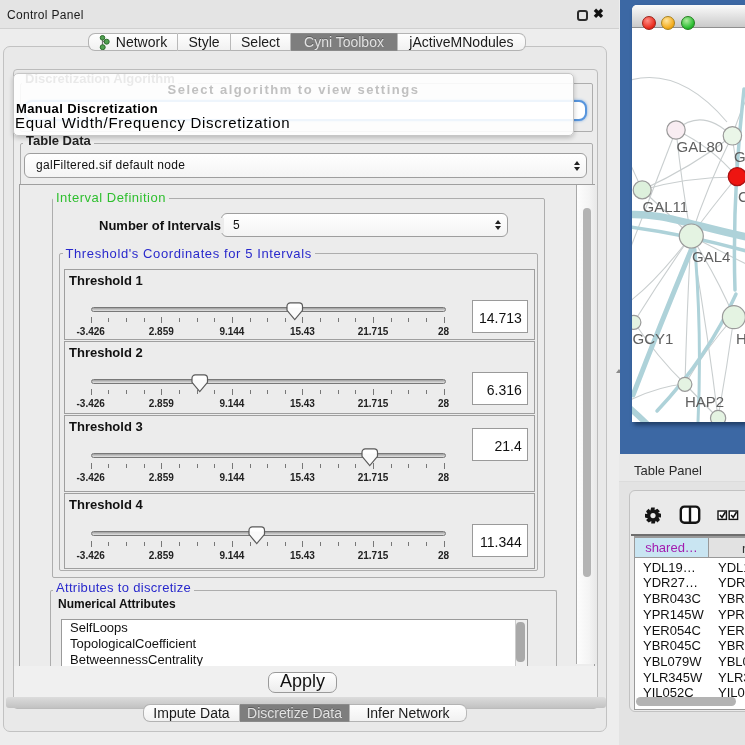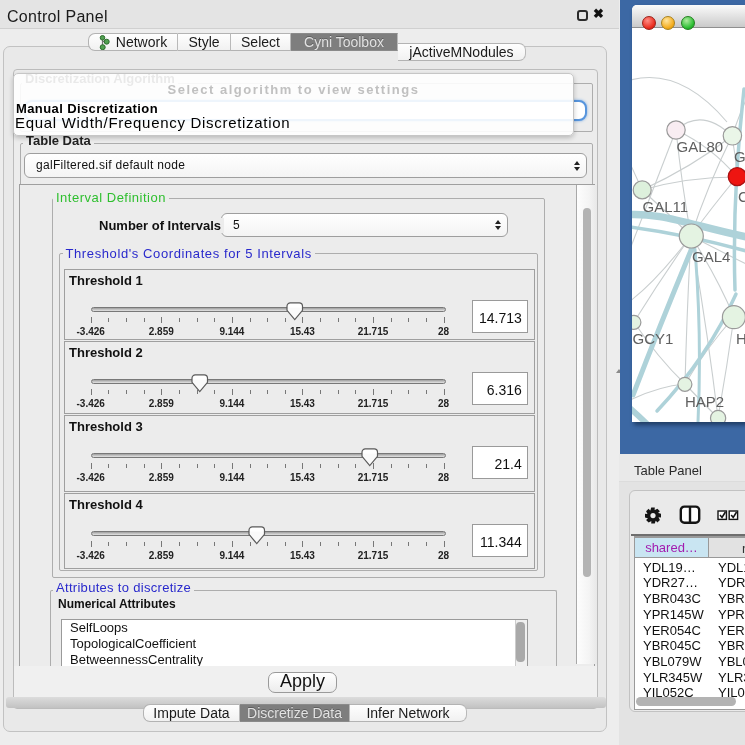--- a/index.html
+++ b/index.html
@@ -1,21 +1,21 @@
 <!DOCTYPE html>
 <html><head>
 <meta charset="utf-8">
 <style>
 html,body{margin:0;padding:0;}
 body{width:745px;height:745px;overflow:hidden;background:#ededed;font-family:"Liberation Sans",sans-serif;}
 #root{position:relative;width:745px;height:745px;overflow:hidden;}
 .abs{position:absolute;}
 
 #titlebar{left:0;top:0;width:619px;height:28px;background:#e4e4e4;border-bottom:1px solid #d0d0d0;}
-#titlebar .t{position:absolute;left:7px;top:8px;font-size:16px;letter-spacing:0.3px;color:#1a1a1a;}
+#titlebar .t{position:absolute;left:7px;top:8px;font-size:12px;letter-spacing:0.3px;color:#1a1a1a;}
 #float-btn{position:absolute;left:577px;top:10px;width:7px;height:7px;border:2px solid #2b2b2b;border-radius:3px;}
 #close-btn{position:absolute;left:593px;top:6px;font-size:13px;font-weight:bold;color:#111;}
 
 .seg{position:absolute;display:flex;height:18px;}
 .seg .tab{box-sizing:border-box;height:18px;line-height:16px;font-size:14px;color:#1a1a1a;text-align:center;background:linear-gradient(#fefefe,#f1f1f1);border-top:1px solid #b3b3b3;border-bottom:1px solid #b3b3b3;border-right:1px solid #b9b9b9;padding:0;white-space:nowrap;}
 .seg .tab.first{border-left:1px solid #b3b3b3;border-radius:7px 0 0 7px;}
 .seg .tab.last{border-radius:0 7px 7px 0;}
 .seg .tab.sel{background:#7e7e7e;color:#e2e2e2;border-top-color:#8a8a8a;border-bottom-color:#8a8a8a;text-shadow:0 -1px 0 #5f5f5f;}
 
 #outer{left:3px;top:46px;width:602px;height:684px;background:#e9e9e9;border:1px solid #c2c2c2;border-radius:7px;}
@@ -66,21 +66,21 @@
     <div class="tab first" style="width:90px;"><svg width="12" height="15" viewBox="0 0 12 15" style="vertical-align:-3px;margin-right:5px;">
           <line x1="3.5" y1="3" x2="3.5" y2="12" stroke="#777" stroke-width="1.2"></line>
           <line x1="3.5" y1="6.5" x2="7.5" y2="6.5" stroke="#777" stroke-width="1.2"></line>
           <circle cx="3.5" cy="2.8" r="2.3" fill="#51a151" stroke="#2c6b2c"></circle>
           <circle cx="7.7" cy="6.7" r="2.5" fill="#51a151" stroke="#2c6b2c"></circle>
           <circle cx="3.7" cy="12.2" r="2.5" fill="#51a151" stroke="#2c6b2c"></circle>
         </svg>Network</div>
     <div class="tab" style="width:53px;">Style</div>
     <div class="tab" style="width:60px;">Select</div>
     <div class="tab sel" style="width:107px;">Cyni Toolbox</div>
-    <div class="tab last" style="width:128px;margin-top:10px;">jActiveMNodules</div>
+    <div class="tab last" style="width:128px;">jActiveMNodules</div>
   </div>
 
   <div class="abs" id="inner"></div>
 
   <div class="grouplab" style="left:22px;top:71px;font-weight:bold;color:#222;">Discretization Algorithm</div>
   <div class="groupbox" style="left:20px;top:83px;width:571px;height:47px;"></div>
 
   <div class="abs" style="left:24px;top:100px;width:559px;height:17px;background:#fff;border:2.5px solid #5795dd;border-radius:8px;box-shadow:0 0 3px #79abe4;"></div>
 
   <div class="grouplab" style="left:23px;top:133px;font-weight:bold;color:#222;">Table Data</div>
@@ -208,21 +208,21 @@
         <div class="ticklab" style="left:96.3px;top:56px;">2.859</div>
         <div class="ticklab" style="left:166.9px;top:56px;">9.144</div>
         <div class="ticklab" style="left:237.4px;top:56px;">15.43</div>
         <div class="ticklab" style="left:308.0px;top:56px;">21.715</div>
         <div class="ticklab" style="left:378.6px;top:56px;">28</div>
         <svg style="position:absolute;left:295.8px;top:31.5px;" width="18" height="19" viewBox="0 0 18 19">
           <defs></defs>
           <path d="M1,4.2 a3.3,3.3 0 0 1 3.3,-3.3 h8.9 a3.3,3.3 0 0 1 3.3,3.3 v4.1 L8.75,17.6 L1,8.3 z" fill="#fafafa" stroke="#5a5a5a" stroke-width="1.2"></path>
           <path d="M2.2,4.3 a2.4,2.4 0 0 1 2.4,-2.4 h8.3 a2.4,2.4 0 0 1 2.4,2.4 v1.2 h-13.1 z" fill="#ffffff"></path>
         </svg>
-        <div class="vbox" style="left:406.8px;top:30px;">
+        <div class="vbox" style="left:406.8px;top:12px;">
           <span>21.4</span>
         </div>
       </div>
     <div class="tpanel" id="tp4" style="top:308px;height:74px;">
         <div class="tt">Threshold 4</div>
         <div class="track" style="left:25.7px;top:36.5px;width:352.9px;"></div>
         <div class="tick" style="left:25.7px;top:46.5px;height:6.5px;"></div>
         <div class="tick" style="left:43.3px;top:47.5px;height:4.5px;"></div>
         <div class="tick" style="left:61.0px;top:47.5px;height:4.5px;"></div>
         <div class="tick" style="left:78.6px;top:47.5px;height:4.5px;"></div>

